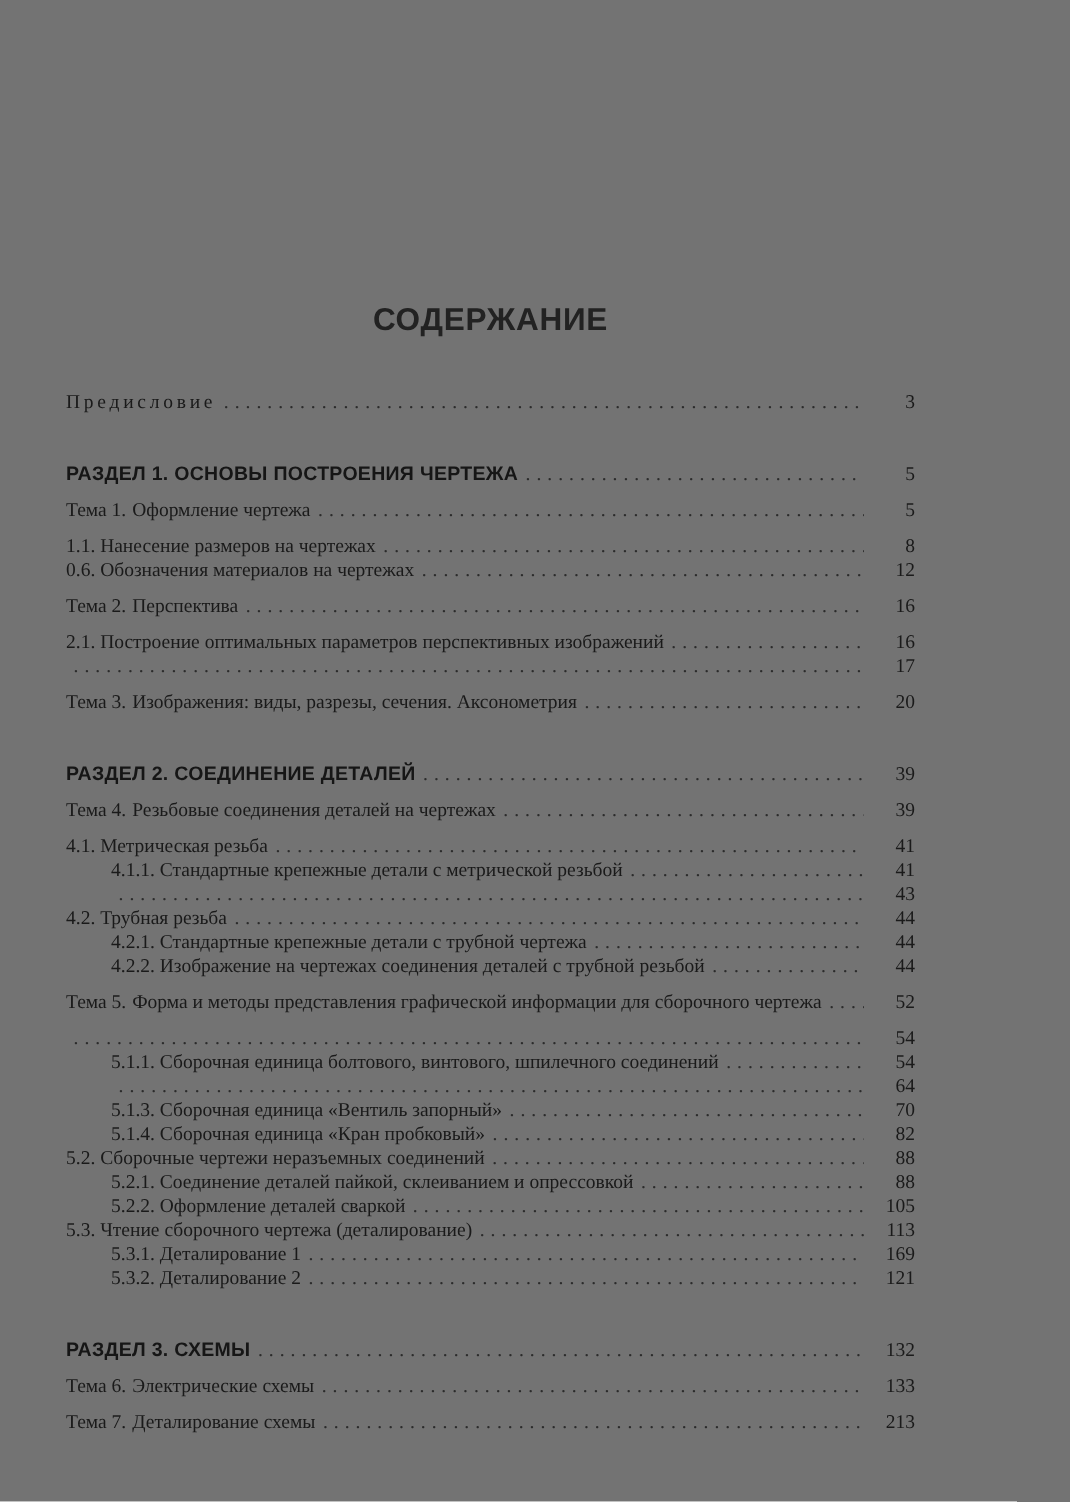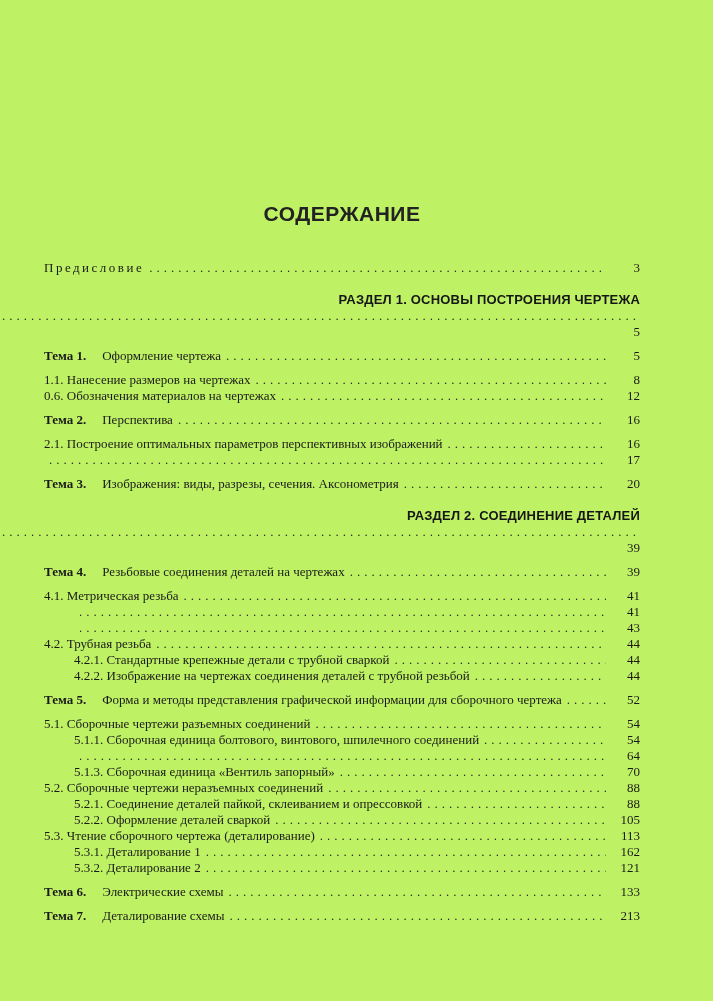--- a/index.html
+++ b/index.html
@@ -1,38 +1,38 @@
 <!DOCTYPE html>
 <html><head>
 <meta charset="utf-8">
 <style>
   html,body { margin:0; padding:0; background:#ffffff; }
   .page {
     position:relative;
     width:713px; height:1001px;
-    background:#bef264;
+    background:#737373;
     box-sizing:border-box;
-    padding:202px 73px 0 44px;
+    padding:202px 103px 0 44px;
     font-family:"Liberation Serif", serif;
     color:#1a1a1a;
     overflow:hidden;
   }
   .title {
     font-family:"Liberation Sans", sans-serif;
     font-weight:700;
     font-size:21px;
     letter-spacing:0.5px;
     color:#222222;
     text-align:center;
     margin:0 0 34px 0;
   }
   .toc { display:block; }
   .row {
     display:flex;
-    align-items:flex-end;
+    align-items:flex-start;
     font-size:13px;
     line-height:16px;
   }
   .label { white-space:nowrap; }
   .leader {
     flex:1 1 auto;
     overflow:hidden;
     white-space:nowrap;
     margin-left:5px;
     color:#2b2b2b;
@@ -40,32 +40,32 @@
   .leader::after {
     content:"..............................................................................................................................................";
     letter-spacing:4px;
   }
   .pg {
     min-width:28px;
     text-align:right;
     margin-left:6px;
     white-space:nowrap;
   }
-  .bold { font-weight:700; margin-right:16px; }
+  .bold { font-weight:400; margin-right:4px; }
   .row-preface .label { letter-spacing:2.5px; }
   .row-part .label {
     font-family:"Liberation Sans", sans-serif;
     font-weight:700;
     font-size:13px;
     letter-spacing:0.2px;
     color:#161616;
   }
   .row-subitem { padding-left:30px; }
   .gap-small { margin-top:8px; }
-  .gap-large { margin-top:16px;flex-direction:column; }
+  .gap-large { margin-top:32px; }
 </style>
 </head>
 <body>
 
 <div class="page">
   <h1 class="title">СОДЕРЖАНИЕ</h1>
   <div class="toc" id="toc">
       <div class="row row-preface">
     <span class="label"><span class="txt">Предисловие</span></span>
     <span class="leader"></span>
@@ -119,66 +119,71 @@
     <span class="label"><b class="bold">Тема 4.</b><span class="txt">Резьбовые соединения деталей на чертежах</span></span>
     <span class="leader"></span>
     <span class="pg">39</span>
   </div>
       <div class="row row-item gap-small">
     <span class="label"><span class="txt">4.1. Метрическая резьба</span></span>
     <span class="leader"></span>
     <span class="pg">41</span>
   </div>
       <div class="row row-subitem">
+    <span class="label"><span class="txt">4.1.1. Стандартные крепежные детали с метрической резьбой</span></span>
     <span class="leader"></span>
     <span class="pg">41</span>
   </div>
       <div class="row row-subitem">
     <span class="leader"></span>
     <span class="pg">43</span>
   </div>
       <div class="row row-item">
     <span class="label"><span class="txt">4.2. Трубная резьба</span></span>
     <span class="leader"></span>
     <span class="pg">44</span>
   </div>
       <div class="row row-subitem">
-    <span class="label"><span class="txt">4.2.1. Стандартные крепежные детали с трубной сваркой</span></span>
+    <span class="label"><span class="txt">4.2.1. Стандартные крепежные детали с трубной чертежа</span></span>
     <span class="leader"></span>
     <span class="pg">44</span>
   </div>
       <div class="row row-subitem">
     <span class="label"><span class="txt">4.2.2. Изображение на чертежах соединения деталей с трубной резьбой</span></span>
     <span class="leader"></span>
     <span class="pg">44</span>
   </div>
       <div class="row row-theme gap-small">
     <span class="label"><b class="bold">Тема 5.</b><span class="txt">Форма и методы представления графической информации для сборочного чертежа</span></span>
     <span class="leader"></span>
     <span class="pg">52</span>
   </div>
       <div class="row row-item gap-small">
-    <span class="label"><span class="txt">5.1. Сборочные чертежи разъемных соединений</span></span>
     <span class="leader"></span>
     <span class="pg">54</span>
   </div>
       <div class="row row-subitem">
     <span class="label"><span class="txt">5.1.1. Сборочная единица болтового, винтового, шпилечного соединений</span></span>
     <span class="leader"></span>
     <span class="pg">54</span>
   </div>
       <div class="row row-subitem">
     <span class="leader"></span>
     <span class="pg">64</span>
   </div>
       <div class="row row-subitem">
     <span class="label"><span class="txt">5.1.3. Сборочная единица «Вентиль запорный»</span></span>
     <span class="leader"></span>
     <span class="pg">70</span>
   </div>
+      <div class="row row-subitem">
+    <span class="label"><span class="txt">5.1.4. Сборочная единица «Кран пробковый»</span></span>
+    <span class="leader"></span>
+    <span class="pg">82</span>
+  </div>
       <div class="row row-item">
     <span class="label"><span class="txt">5.2. Сборочные чертежи неразъемных соединений</span></span>
     <span class="leader"></span>
     <span class="pg">88</span>
   </div>
       <div class="row row-subitem">
     <span class="label"><span class="txt">5.2.1. Соединение деталей пайкой, склеиванием и опрессовкой</span></span>
     <span class="leader"></span>
     <span class="pg">88</span>
   </div>
@@ -188,26 +193,31 @@
     <span class="pg">105</span>
   </div>
       <div class="row row-item">
     <span class="label"><span class="txt">5.3. Чтение сборочного чертежа (деталирование)</span></span>
     <span class="leader"></span>
     <span class="pg">113</span>
   </div>
       <div class="row row-subitem">
     <span class="label"><span class="txt">5.3.1. Деталирование 1</span></span>
     <span class="leader"></span>
-    <span class="pg">162</span>
+    <span class="pg">169</span>
   </div>
       <div class="row row-subitem">
     <span class="label"><span class="txt">5.3.2. Деталирование 2</span></span>
     <span class="leader"></span>
     <span class="pg">121</span>
+  </div>
+      <div class="row row-part gap-large">
+    <span class="label"><span class="txt">РАЗДЕЛ 3. СХЕМЫ</span></span>
+    <span class="leader"></span>
+    <span class="pg">132</span>
   </div>
       <div class="row row-theme gap-small">
     <span class="label"><b class="bold">Тема 6.</b><span class="txt">Электрические схемы</span></span>
     <span class="leader"></span>
     <span class="pg">133</span>
   </div>
       <div class="row row-theme gap-small">
     <span class="label"><b class="bold">Тема 7.</b><span class="txt">Деталирование схемы</span></span>
     <span class="leader"></span>
     <span class="pg">213</span>

